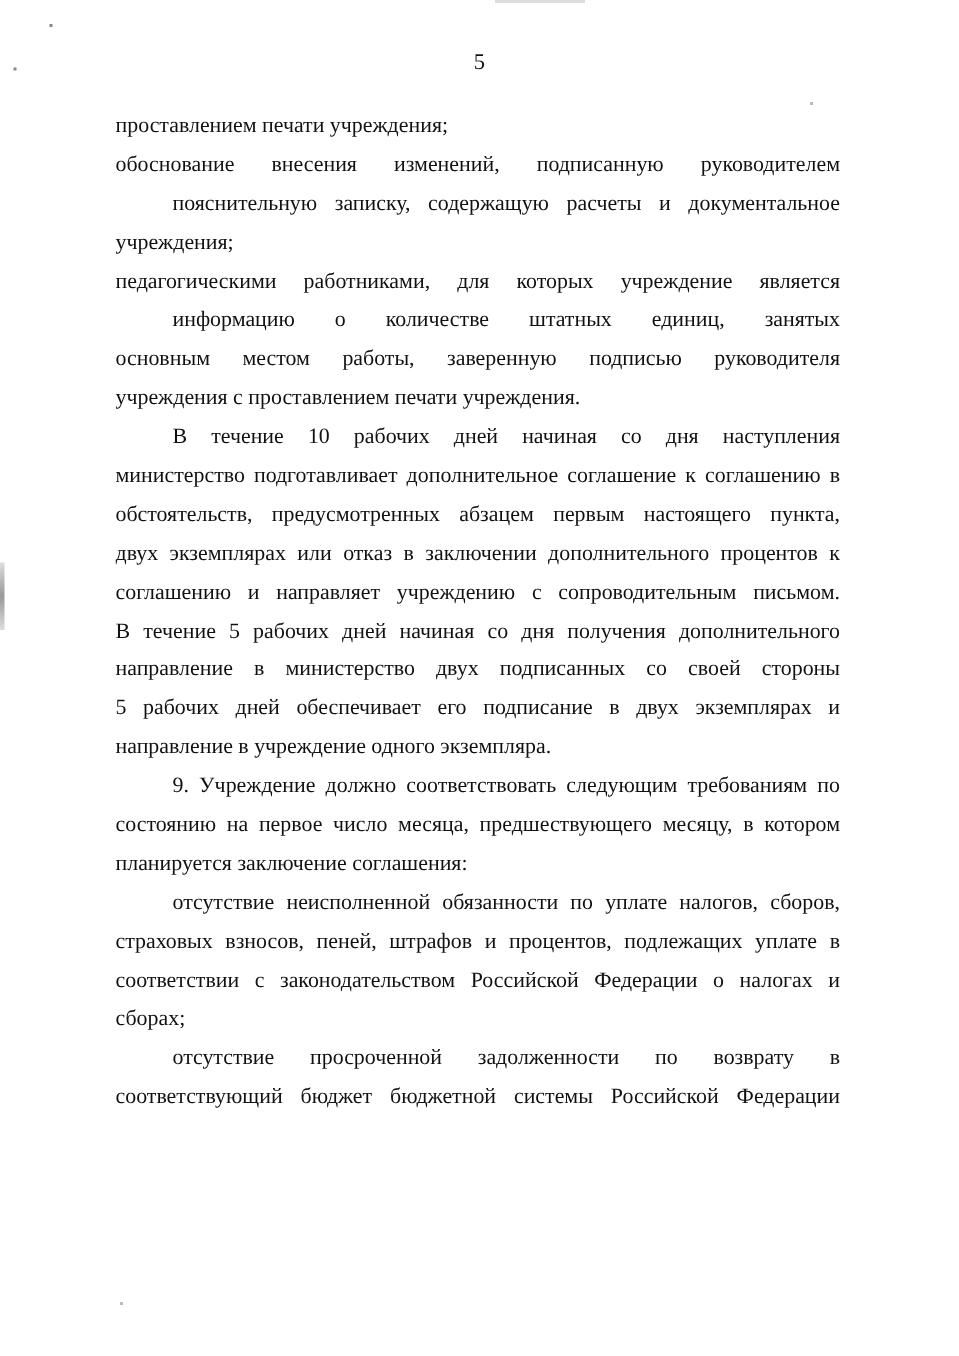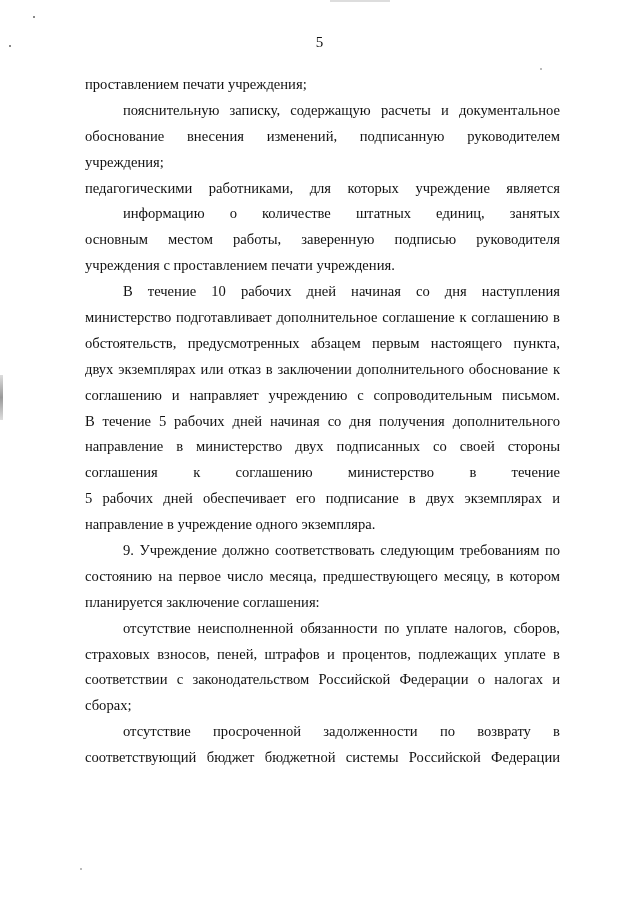--- a/index.html
+++ b/index.html
@@ -1,56 +1,55 @@
 <!DOCTYPE html>
 <html><head>
 <meta charset="utf-8">
 <style>
   html, body { margin: 0; padding: 0; background: #ffffff; }
   body { width: 639px; height: 904px; position: relative; overflow: hidden;
          font-family: "Liberation Serif", "DejaVu Serif", serif; color: #111; }
   .page-number { position: absolute; top: 34px; left: 0; width: 639px; text-align: center;
                  font-size: 15px; }
   .body-text { position: absolute; left: 77px; top: 72px; width: 483px; font-size: 14.6px; line-height: 25.9px; }
-  .line { display: block; white-space: nowrap; height: 25.9px; margin-left: 8px; }
+  .line { display: block; white-space: nowrap; height: 25.9px; }
   .line.justify { text-align: justify; text-align-last: justify; white-space: normal; overflow: hidden; }
   .line.indent { padding-left: 38px; }
   .scan-mark { position: absolute; background: #888; }
   .top-smudge { position: absolute; top: 0; left: 330px; width: 60px; height: 2px; background: #ddd; }
   .edge-shadow { position: absolute; left: 0; top: 375px; width: 3px; height: 45px; background: linear-gradient(#ddd,#999,#ddd); }
 </style>
 </head>
 <body>
 
 <div class="top-smudge"></div>
 <div class="scan-mark" style="left:33px;top:16px;width:2px;height:2px;"></div>
 <div class="scan-mark" style="left:9px;top:45px;width:2px;height:2px;"></div>
 <div class="scan-mark" style="left:540px;top:68px;width:2px;height:2px;background:#bbb;"></div>
 <div class="scan-mark" style="left:80px;top:868px;width:2px;height:2px;background:#bbb;"></div>
 <div class="edge-shadow"></div>
 
 <div class="page-number">5</div>
 
 <div class="body-text" id="body-text">
     <span class="line">проставлением печати учреждения;</span>
+    <span class="line justify">обоснование внесения изменений, подписанную руководителем</span>
     <span class="line indent justify">пояснительную записку, содержащую расчеты и документальное</span>
-    <span class="line justify">обоснование внесения изменений, подписанную руководителем</span>
     <span class="line">учреждения;</span>
     <span class="line justify">педагогическими работниками, для которых учреждение является</span>
     <span class="line indent justify">информацию о количестве штатных единиц, занятых</span>
     <span class="line justify">основным местом работы, заверенную подписью руководителя</span>
     <span class="line">учреждения с проставлением печати учреждения.</span>
     <span class="line indent justify">В течение 10 рабочих дней начиная со дня наступления</span>
     <span class="line justify">министерство подготавливает дополнительное соглашение к соглашению в</span>
     <span class="line justify">обстоятельств, предусмотренных абзацем первым настоящего пункта,</span>
-    <span class="line justify">двух экземплярах или отказ в заключении дополнительного обоснование к</span>
+    <span class="line justify">двух экземплярах или отказ в заключении дополнительного процентов к</span>
     <span class="line justify">соглашению и направляет учреждению с сопроводительным письмом.</span>
     <span class="line justify">В течение 5 рабочих дней начиная со дня получения дополнительного</span>
     <span class="line justify">направление в министерство двух подписанных со своей стороны</span>
-    <span class="line justify">соглашения к соглашению министерство в течение</span>
     <span class="line justify">5 рабочих дней обеспечивает его подписание в двух экземплярах и</span>
     <span class="line">направление в учреждение одного экземпляра.</span>
     <span class="line indent justify">9. Учреждение должно соответствовать следующим требованиям по</span>
     <span class="line justify">состоянию на первое число месяца, предшествующего месяцу, в котором</span>
     <span class="line">планируется заключение соглашения:</span>
     <span class="line indent justify">отсутствие неисполненной обязанности по уплате налогов, сборов,</span>
     <span class="line justify">страховых взносов, пеней, штрафов и процентов, подлежащих уплате в</span>
     <span class="line justify">соответствии с законодательством Российской Федерации о налогах и</span>
     <span class="line">сборах;</span>
     <span class="line indent justify">отсутствие просроченной задолженности по возврату в</span>

